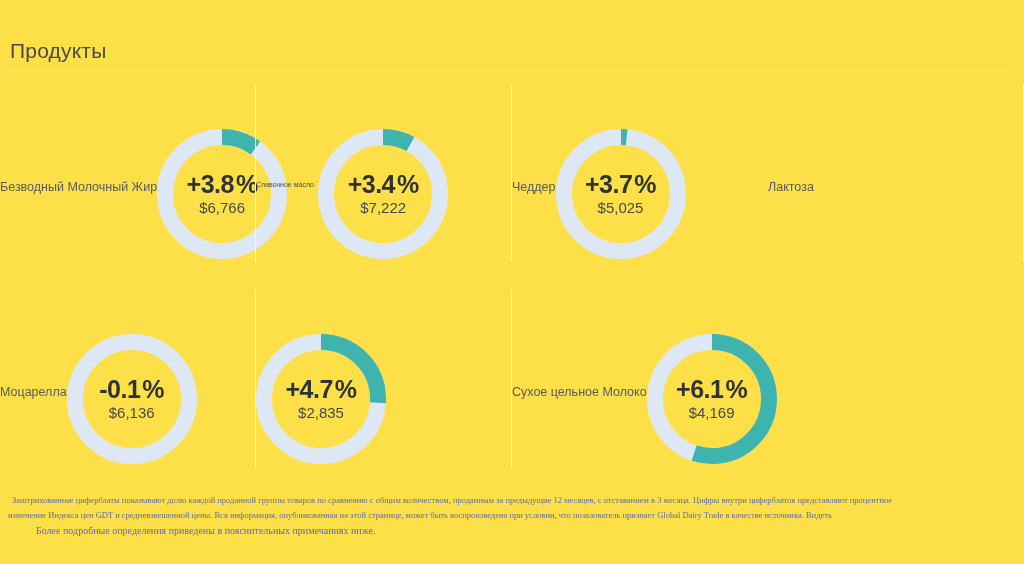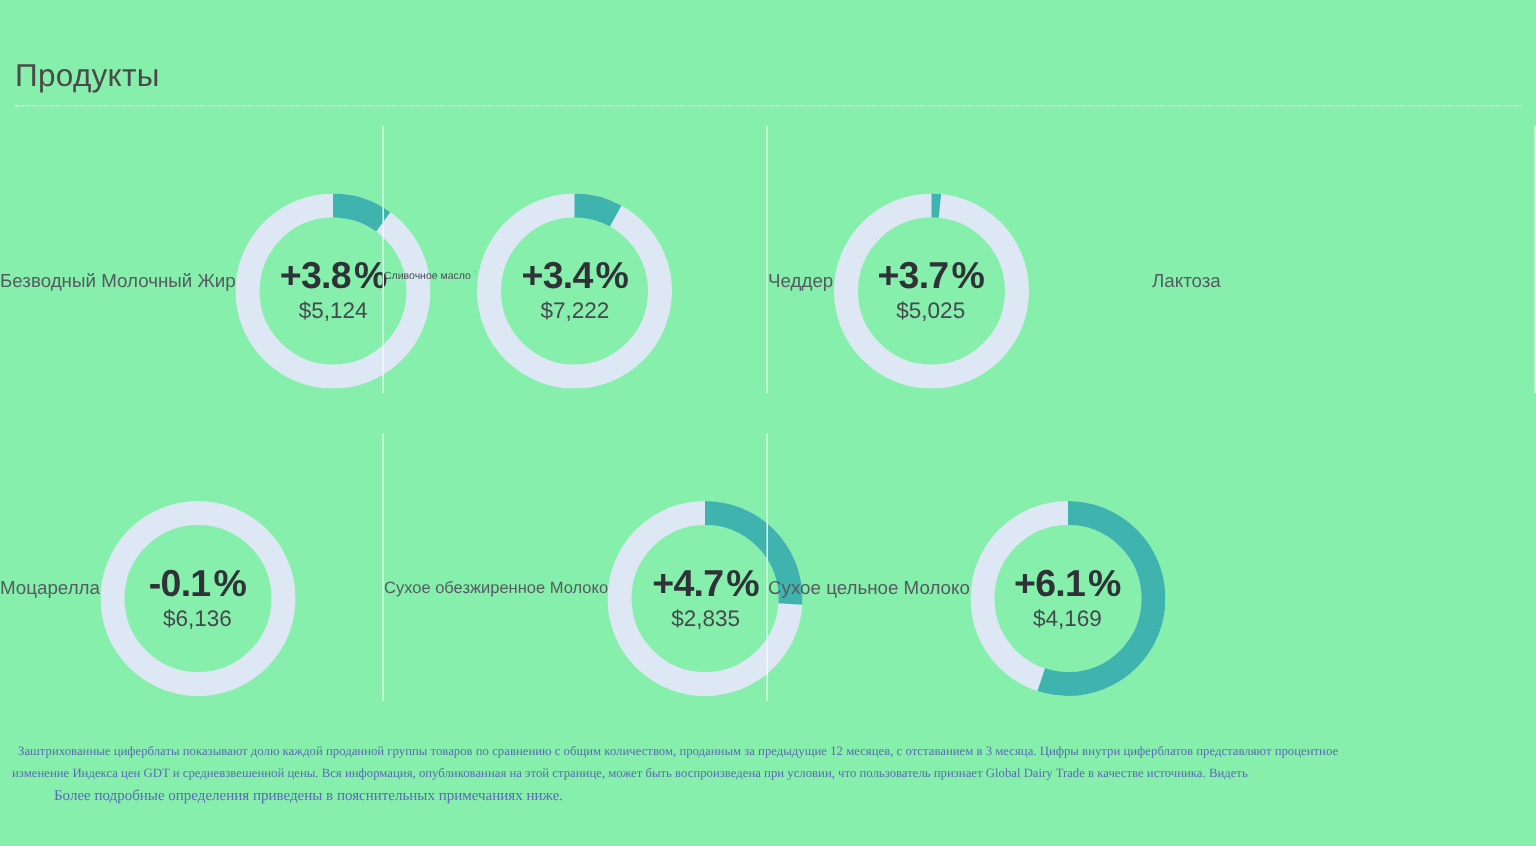--- a/index.html
+++ b/index.html
@@ -8,21 +8,21 @@
     margin: 0; padding: 0;
     width: 1024px; height: 564px;
     background: #ffffff;
     font-family: "Liberation Sans", "DejaVu Sans", sans-serif;
     color: #3c3c3c;
     overflow: hidden;
   }
   #page {
     position: relative;
     width: 1024px; height: 564px;
-    background: #86efac;
+    background: #fde047;
   }
 
   
   .page-title {
     position: absolute;
     left: 10px; top: 24px;
     font-size: 21px;
     font-weight: 400;
     color: #4a4a4a;
     letter-spacing: .2px;
@@ -137,21 +137,21 @@
   <div class="grid" id="grid">
       <div class="cell sep-right">
         <div class="cell-title">Безводный Молочный Жир</div>
         <div class="donut-wrap">
           <svg viewBox="0 0 130 130" xmlns="http://www.w3.org/2000/svg">
             <circle cx="65" cy="65" r="57" fill="none" stroke="#dde8f4" stroke-width="16"></circle>
             <circle cx="65" cy="65" r="57" fill="none" stroke="#3fb3ad" stroke-width="16" stroke-dasharray="35.81 322.33" stroke-dashoffset="0"></circle>
           </svg>
           <div class="donut-center">
             <div class="pct"><span>+3.8</span><span class="sym">%</span></div>
-            <div class="price">$5,124</div>
+            <div class="price">$6,766</div>
           </div>
         </div>
       </div>
       <div class="cell sep-right">
         <div class="cell-title tiny">Сливочное масло ˙</div>
         <div class="donut-wrap">
           <svg viewBox="0 0 130 130" xmlns="http://www.w3.org/2000/svg">
             <circle cx="65" cy="65" r="57" fill="none" stroke="#dde8f4" stroke-width="16"></circle>
             <circle cx="65" cy="65" r="57" fill="none" stroke="#3fb3ad" stroke-width="16" stroke-dasharray="28.65 329.49" stroke-dashoffset="0"></circle>
           </svg>
@@ -183,21 +183,20 @@
           <svg viewBox="0 0 130 130" xmlns="http://www.w3.org/2000/svg">
             <circle cx="65" cy="65" r="57" fill="none" stroke="#dde8f4" stroke-width="16"></circle>
           </svg>
           <div class="donut-center">
             <div class="pct"><span>-0.1</span><span class="sym">%</span></div>
             <div class="price">$6,136</div>
           </div>
         </div>
       </div>
       <div class="cell sep-right">
-        <div class="cell-title small">Сухое обезжиренное Молоко</div>
         <div class="donut-wrap">
           <svg viewBox="0 0 130 130" xmlns="http://www.w3.org/2000/svg">
             <circle cx="65" cy="65" r="57" fill="none" stroke="#dde8f4" stroke-width="16"></circle>
             <circle cx="65" cy="65" r="57" fill="none" stroke="#3fb3ad" stroke-width="16" stroke-dasharray="93.12 265.02" stroke-dashoffset="0"></circle>
           </svg>
           <div class="donut-center">
             <div class="pct"><span>+4.7</span><span class="sym">%</span></div>
             <div class="price">$2,835</div>
           </div>
         </div>

